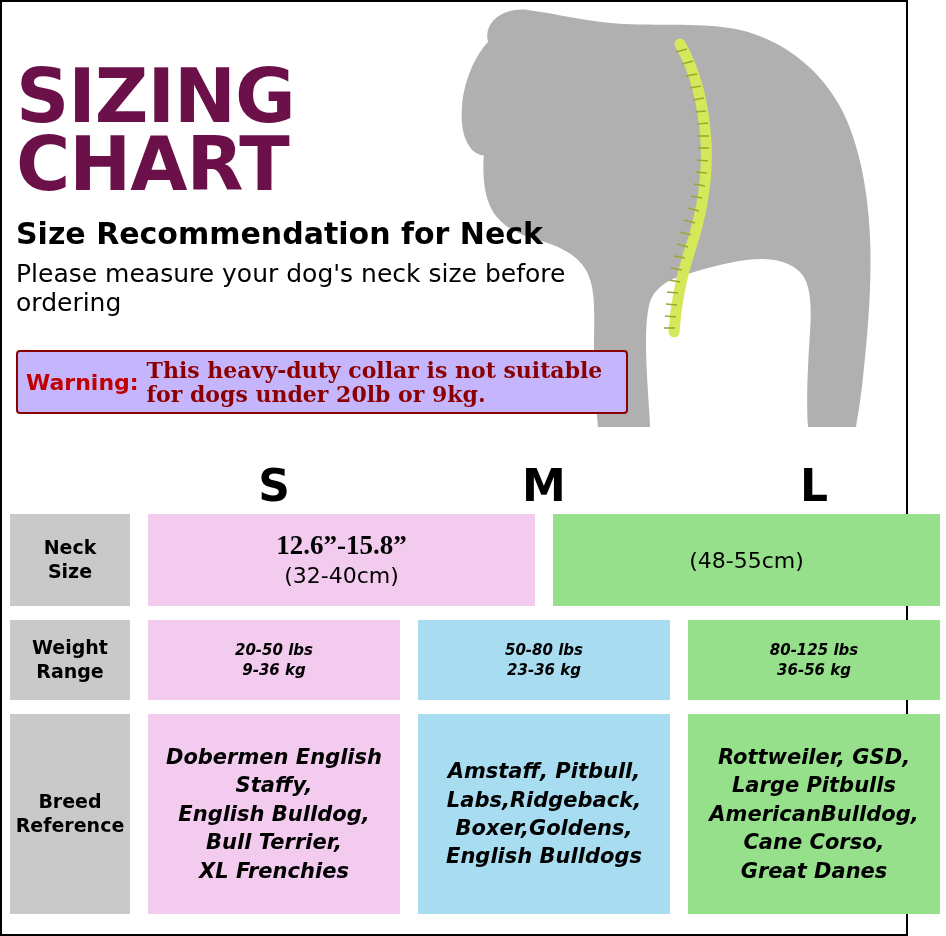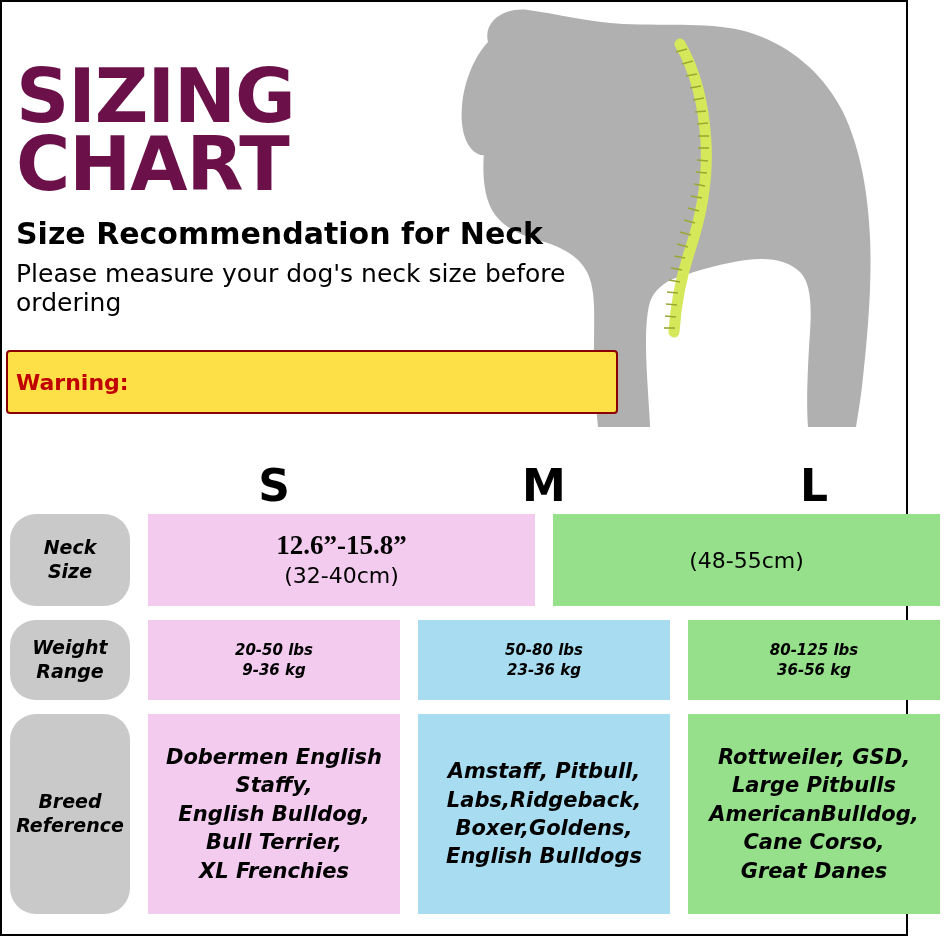--- a/index.html
+++ b/index.html
@@ -64,28 +64,28 @@
   .instruction {
     margin: 8px 0 0 0;
     font-family: "DejaVu Sans", sans-serif;
     font-size: 25px;
     color: #000000;
   }
 
   
   .warning-box {
     position: absolute;
-    left: 4px;
+    left: 14px;
     top: 348px;
     width: 612px;
     height: 64px;
     box-sizing: border-box;
     border: 2px solid #8b0000;
     border-radius: 4px;
-    background: #fde047;
+    background: #c4b5fd;
     display: flex;
     align-items: center;
     padding: 0 8px;
   }
   .warning-label {
     font-family: "DejaVu Sans", sans-serif;
     font-weight: bold;
     font-size: 22px;
     color: #c00000;
     white-space: nowrap;
@@ -116,27 +116,25 @@
   .cell-label {
     width: 120px;
     flex: 0 0 120px;
     background: #c9c9c9;
     display: flex;
     align-items: center;
     justify-content: center;
     text-align: center;
     font-family: "DejaVu Sans", sans-serif;
     font-weight: bold;
-    font-style: italic;
     font-size: 19px;
     line-height: 1.25;
     color: #000000;
     box-sizing: border-box;
     padding: 4px;
-    border-radius: 26px;
   }
   .cell-data {
     flex: 1 1 0;
     display: flex;
     flex-direction: column;
     align-items: center;
     justify-content: center;
     text-align: center;
     box-sizing: border-box;
     padding: 6px 4px;
@@ -254,20 +252,24 @@
     <h1 class="title">
       <span>SIZING</span>
       <span class="line2">CHART</span>
     </h1>
     <p class="subtitle">Size Recommendation for Neck</p>
     <p class="instruction">Please measure your dog's neck size before ordering</p>
   </div>
 
   <div class="warning-box">
     <span class="warning-label">Warning:</span>
+    <span class="warning-text">
+      <span>This heavy-duty collar is not suitable</span><br>
+      <span>for dogs under 20lb or 9kg.</span>
+    </span>
   </div>
 
   <div class="table">
 
     <div class="row-head">
       <div class="head-spacer"></div>
       <div class="head-cell">S</div>
       <div class="head-cell">M</div>
       <div class="head-cell">L</div>
     </div>

